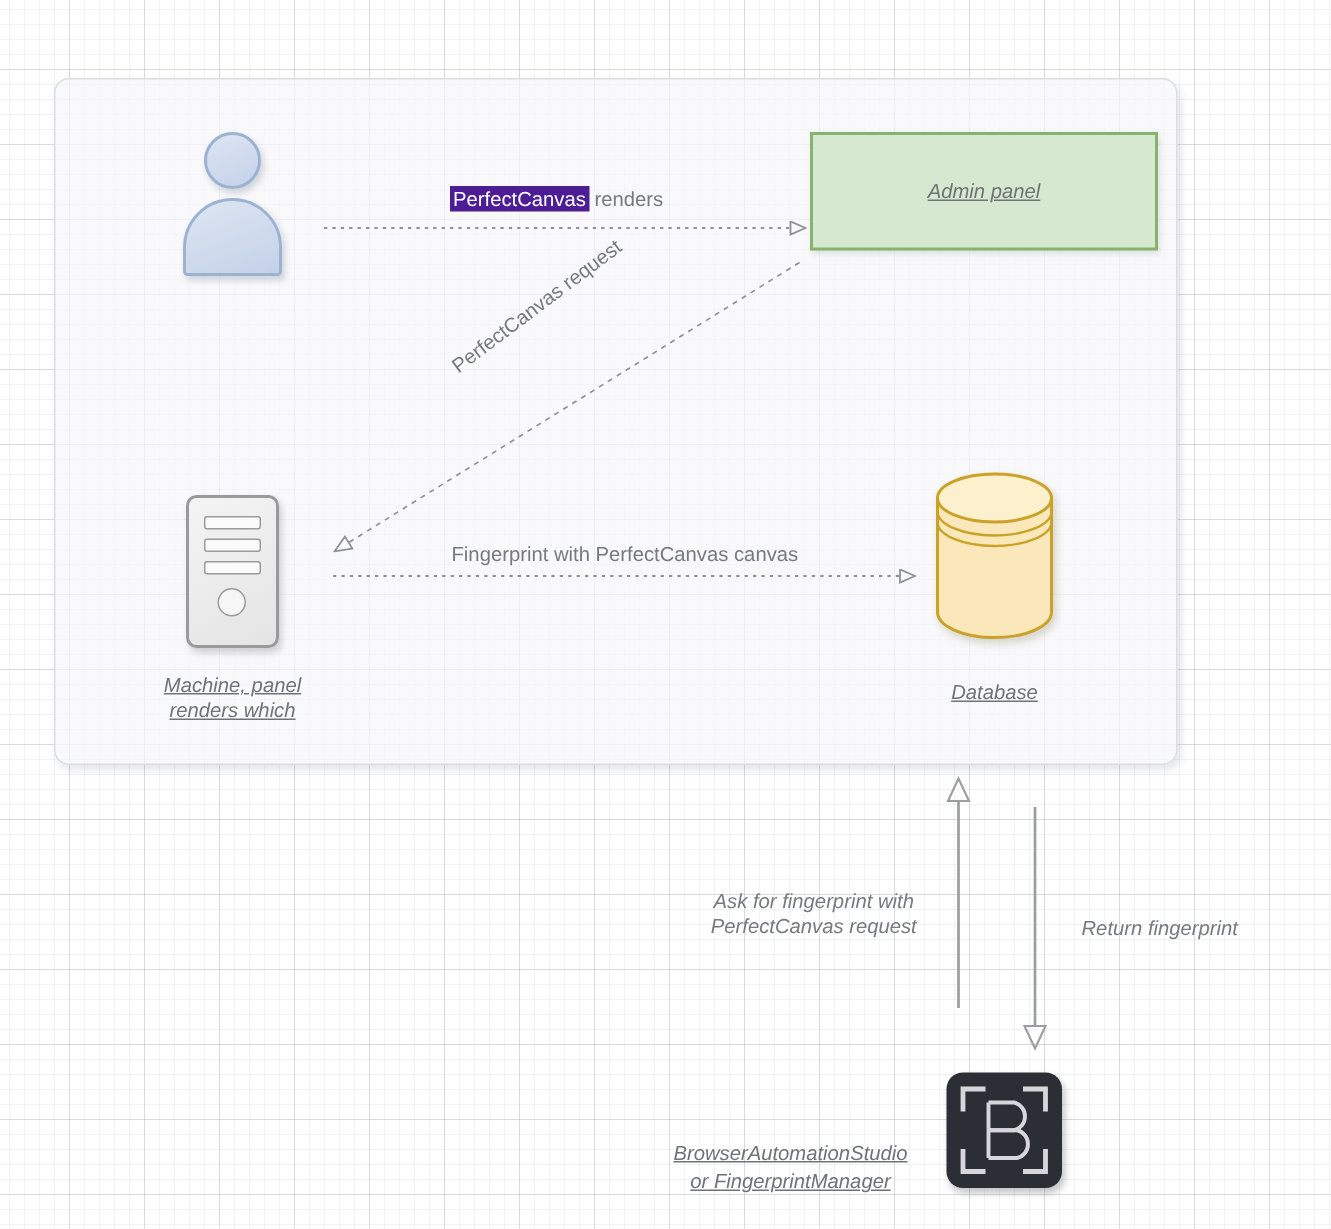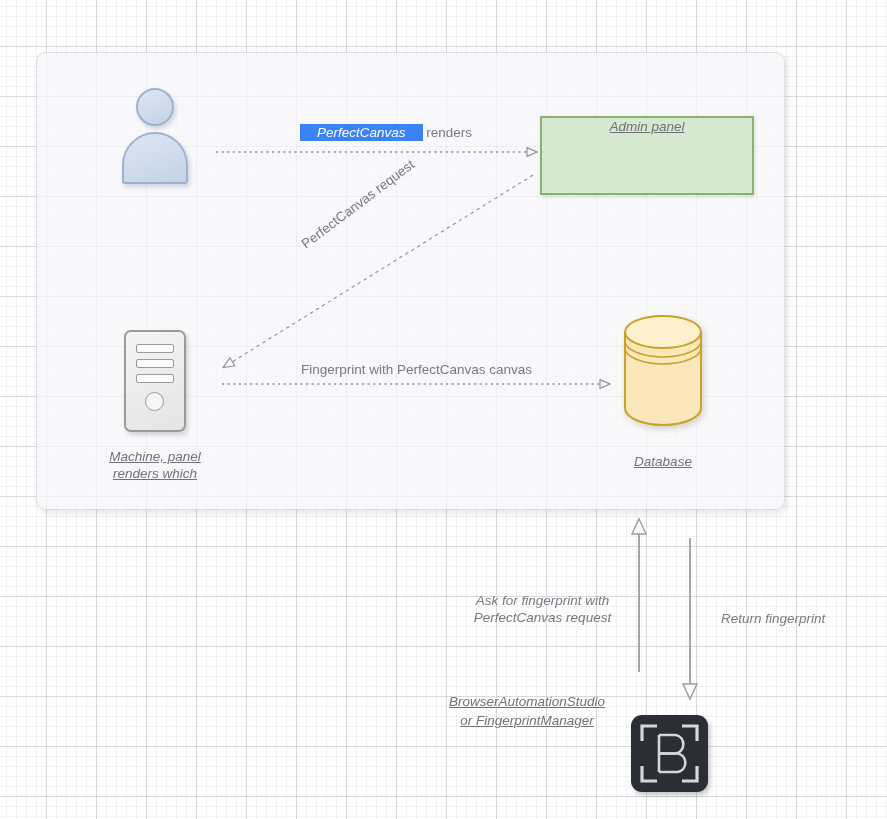--- a/index.html
+++ b/index.html
@@ -82,25 +82,25 @@
     border: 1.5px solid #9a9a9a; background: #f6f6f6; box-sizing: border-box;
   }
 
   
   .database { position: absolute; left: 623px; top: 314px; width: 80px; height: 112px; }
   .database svg { display:block; filter: drop-shadow(2px 3px 3px rgba(150,140,110,0.35)); }
 
   
   .admin-box {
     position: absolute;
-    left: 540px; top: 116px;
-    width: 214px; height: 79px;
+    left: 540px; top: 88px;
+    width: 232px; height: 79px;
     background: #d6e8d0;
     border: 2px solid #85b46f;
-    display: flex; justify-content: center;
+    display: flex; align-items: center; justify-content: center;
     box-sizing: border-box;
     box-shadow: 1px 2px 4px rgba(130,140,130,0.22);
   }
 
   
   .elabel {
     position: absolute;
     font-style: italic;
     font-size: 13.5px;
     color: #6f7276;
@@ -115,24 +115,23 @@
     position: absolute;
     font-size: 13.5px;
     color: #76797d;
     white-space: nowrap;
     line-height: 17px;
   }
   .msg.italic { font-style: italic; }
   .msg.center { text-align: center; }
 
   .hl {
-    background: #3b82f6;
+    background: #4c1d95;
     color: #ffffff;
-    font-style: italic;
-    padding: 1px 17px;
+    padding: 1px 2px;
   }
 
   
   #wires { position: absolute; left: 0; top: 0; width: 887px; height: 819px; overflow: visible; }
 
   
   .bas-logo {
     position: absolute; left: 631px; top: 715px;
     width: 77px; height: 77px;
     background: #2b2e35;
@@ -220,21 +219,21 @@
         <path d="M66,51 L66,66 L51,66"></path>
         <path d="M26,66 L11,66 L11,51"></path>
       </g>
       <g stroke="#d5d7da" stroke-width="2.6" fill="none">
         <path d="M28,20 L28,57"></path>
         <path d="M28,20 L45,20 A9.5,9.5 0 0 1 45,38.5 L28,38.5"></path>
         <path d="M28,38.5 L47,38.5 A9.5,9.5 0 0 1 47,57 L28,57"></path>
       </g>
     </svg>
   </div>
-  <div class="elabel multi" style="left:440px; top:692px; width:174px; line-height:19px;">
+  <div class="elabel multi" style="left:440px; top:759px; width:174px; line-height:19px;">
     <span>BrowserAutomationStudio</span><br>
     <span>or FingerprintManager</span>
   </div>
 
   <div class="msg" style="left:300px; top:124px;">
     <span class="hl">PerfectCanvas</span><span> renders</span>
   </div>
 
   <div class="msg" style="left:303px; top:237px; transform: rotate(-37deg); transform-origin: left center;">PerfectCanvas request</div>
 

